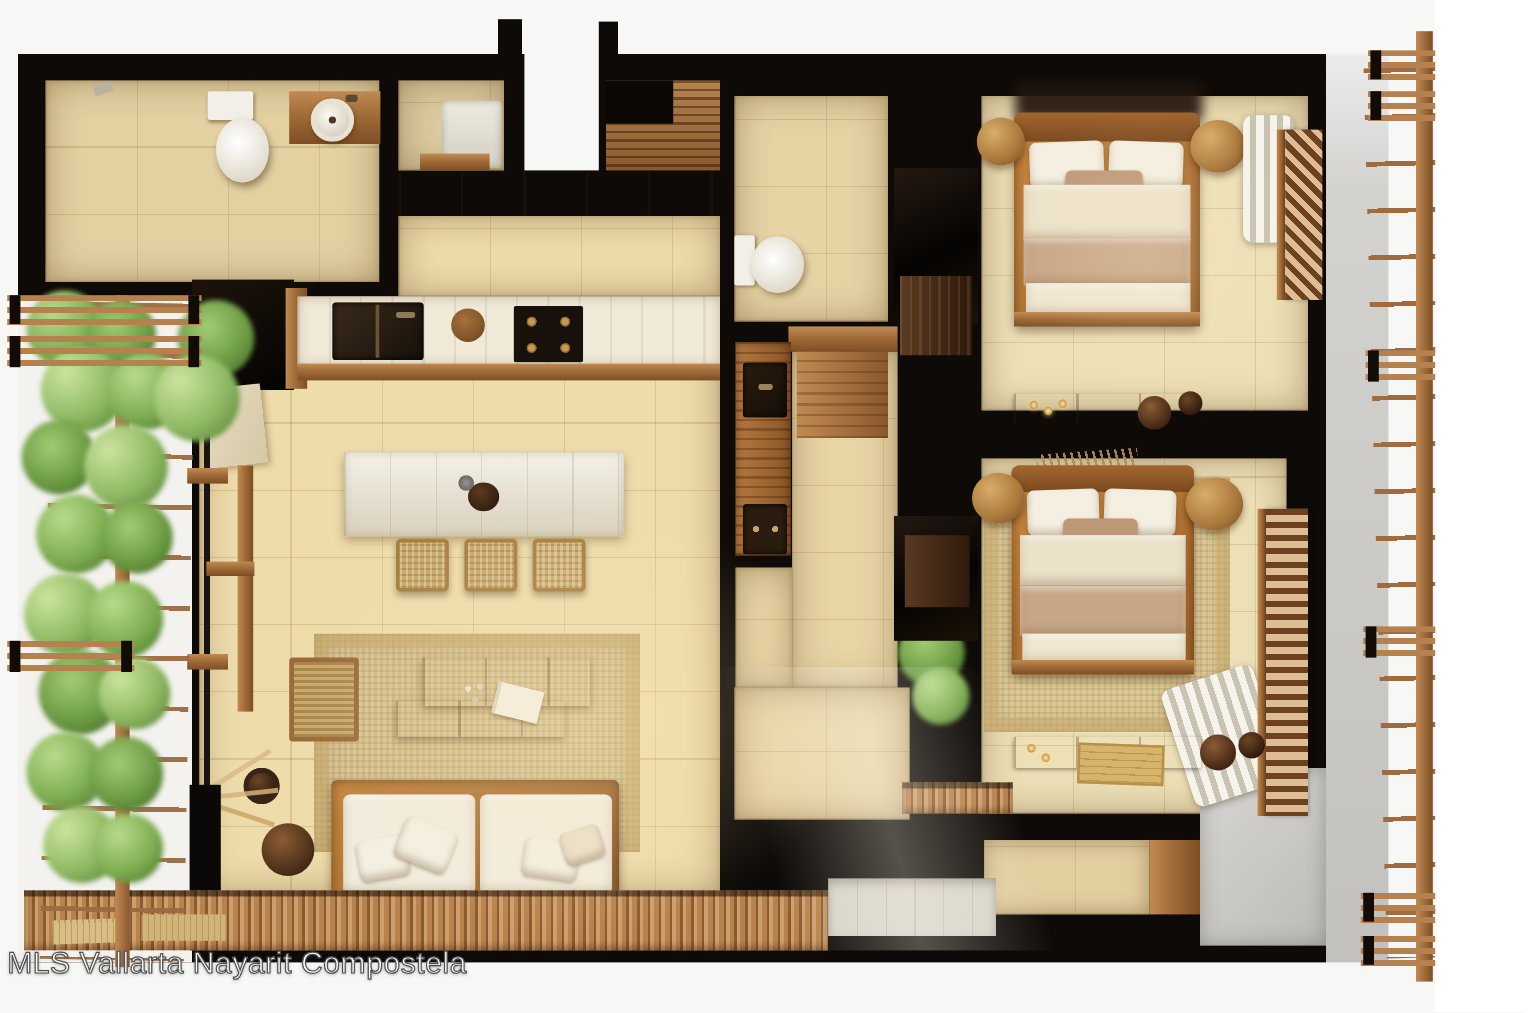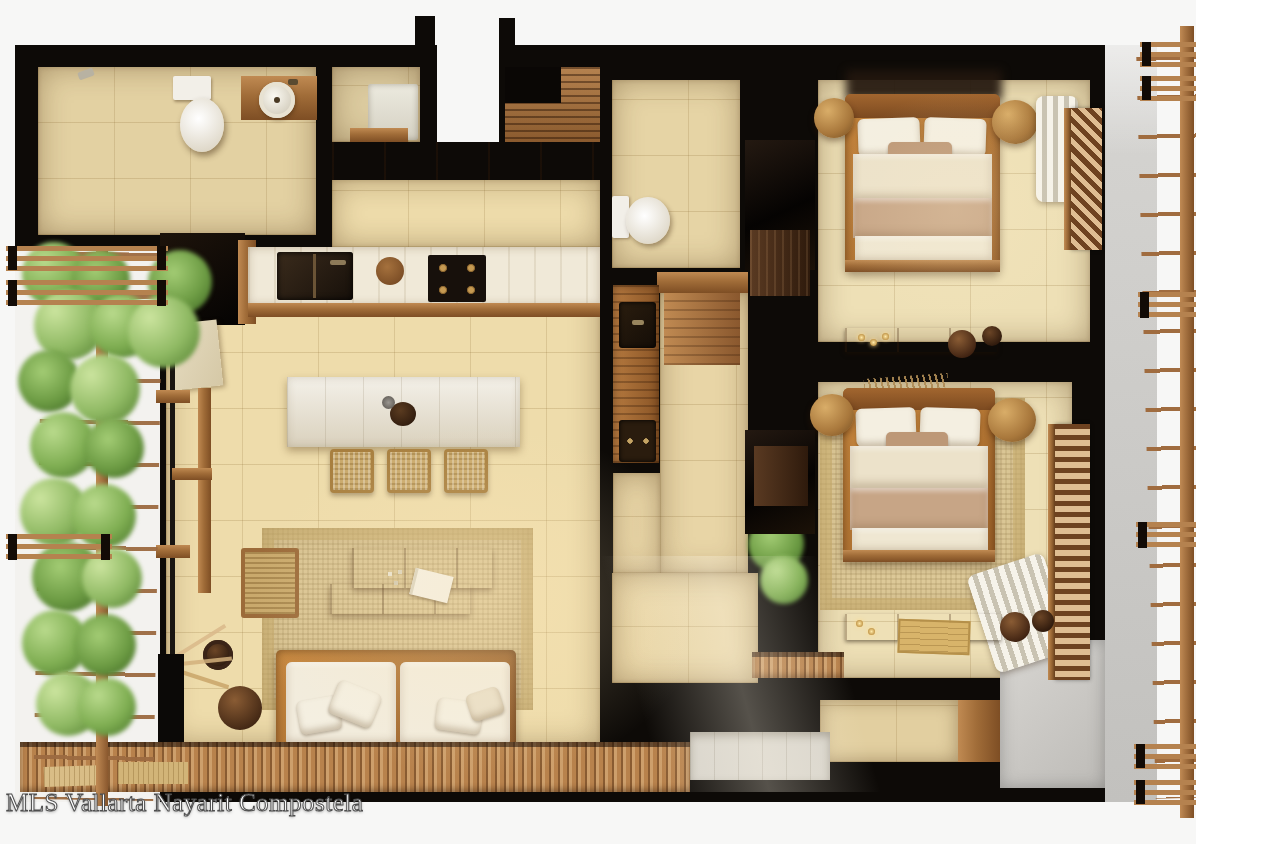--- a/index.html
+++ b/index.html
@@ -1,16 +1,16 @@
 <!DOCTYPE html>
 <html><head>
 <meta charset="utf-8">
 <style>
   html,body{margin:0;padding:0;background:#ffffff;font-family:"Liberation Sans",sans-serif;}
-  #canvas{position:relative;width:1196px;height:844px;background:#f7f7f6;overflow:hidden;font-family:Liberation Serif, serif;}
+  #canvas{position:relative;width:1196px;height:844px;background:#f7f7f6;overflow:hidden;}
   .a{position:absolute;}
   .tile{background-image:
       repeating-linear-gradient(0deg, rgba(140,108,52,.22) 0 1px, transparent 1px 56px),
       repeating-linear-gradient(90deg, rgba(140,108,52,.20) 0 1px, transparent 1px 76px);}
   .room{box-shadow: inset 0 0 30px rgba(74,44,12,.38), inset 0 0 5px rgba(74,44,12,.22);}
   .woodH{background:linear-gradient(180deg,#c08a52 0%,#a06c38 45%,#7e4e24 100%);}
   .woodV{background:linear-gradient(90deg,#c08a52 0%,#a06c38 45%,#7e4e24 100%);}
   .plank{background-image:repeating-linear-gradient(90deg, rgba(60,30,8,.28) 0 2px, transparent 2px 52px);}
   .deck{background-color:#b8824c;background-image:
       repeating-linear-gradient(90deg, rgba(255,226,180,.30) 0 3px, rgba(0,0,0,0) 3px 7px, rgba(60,28,6,.38) 7px 9px);

